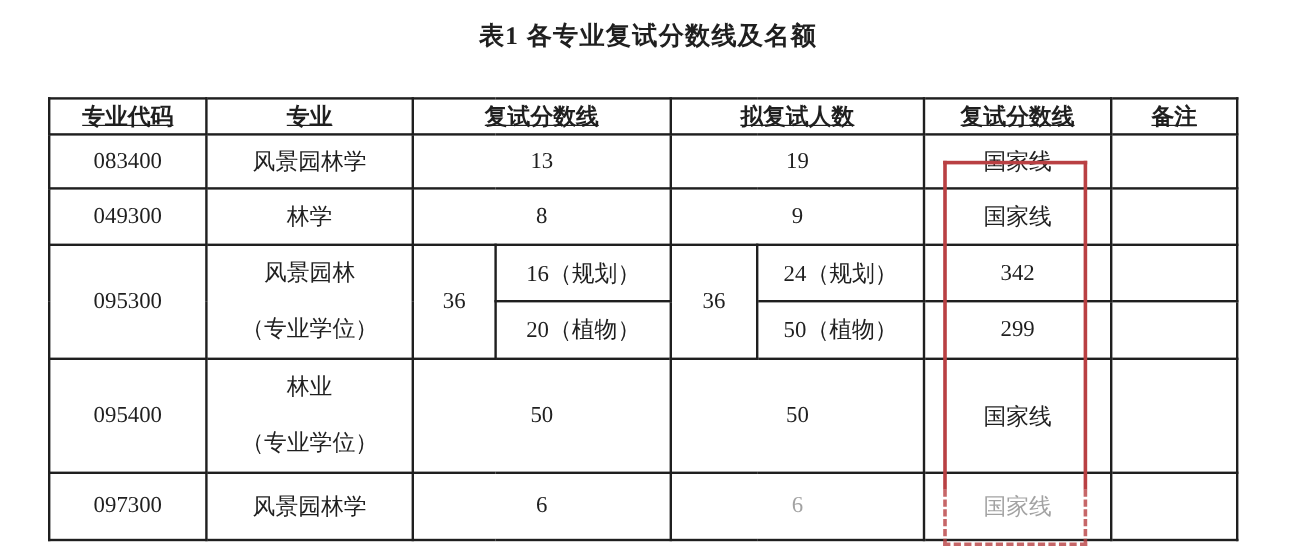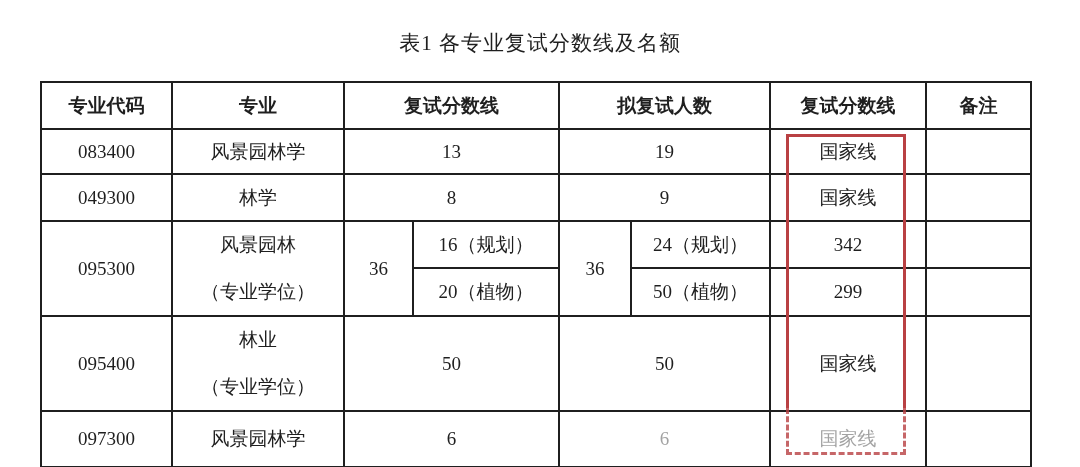--- a/index.html
+++ b/index.html
@@ -13,47 +13,47 @@
     overflow: hidden;
   }
   .page {
     position: relative;
     width: 1080px;
     height: 467px;
     background: #ffffff;
   }
   .doc-title {
     position: absolute;
-    top: 29px;
+    top: 16px;
     left: 0;
     width: 1080px;
     text-align: center;
     font-size: 21px;
-    font-weight: normal;
+    font-weight: bold;
     letter-spacing: 1px;
   }
   table.score-table {
     position: absolute;
     left: 40px;
     top: 81px;
     border-collapse: collapse;
     table-layout: fixed;
     width: 990px;
   }
   table.score-table td, table.score-table th {
     border: 2px solid #1f1f1f;
     text-align: center;
     vertical-align: middle;
     padding: 0;
     font-size: 19px;
     font-weight: normal;
     overflow: hidden;
   }
   table.score-table th { font-weight: bold; }
-  tr.h-head  { height: 47px; }
+  tr.h-head  { height: 30px; text-decoration: underline; }
   tr.h-r1    { height: 45px; }
   tr.h-r2    { height: 47px; }
   tr.h-r3a   { height: 46px; }
   tr.h-r3b   { height: 47px; }
   tr.h-r4    { height: 95px; }
   tr.h-r5    { height: 56px; }
   .two-line div { line-height: 2.45; }
   td.dash { border: 3px dashed #1f1f1f; }
   .ghost {
     opacity: 0.45;

